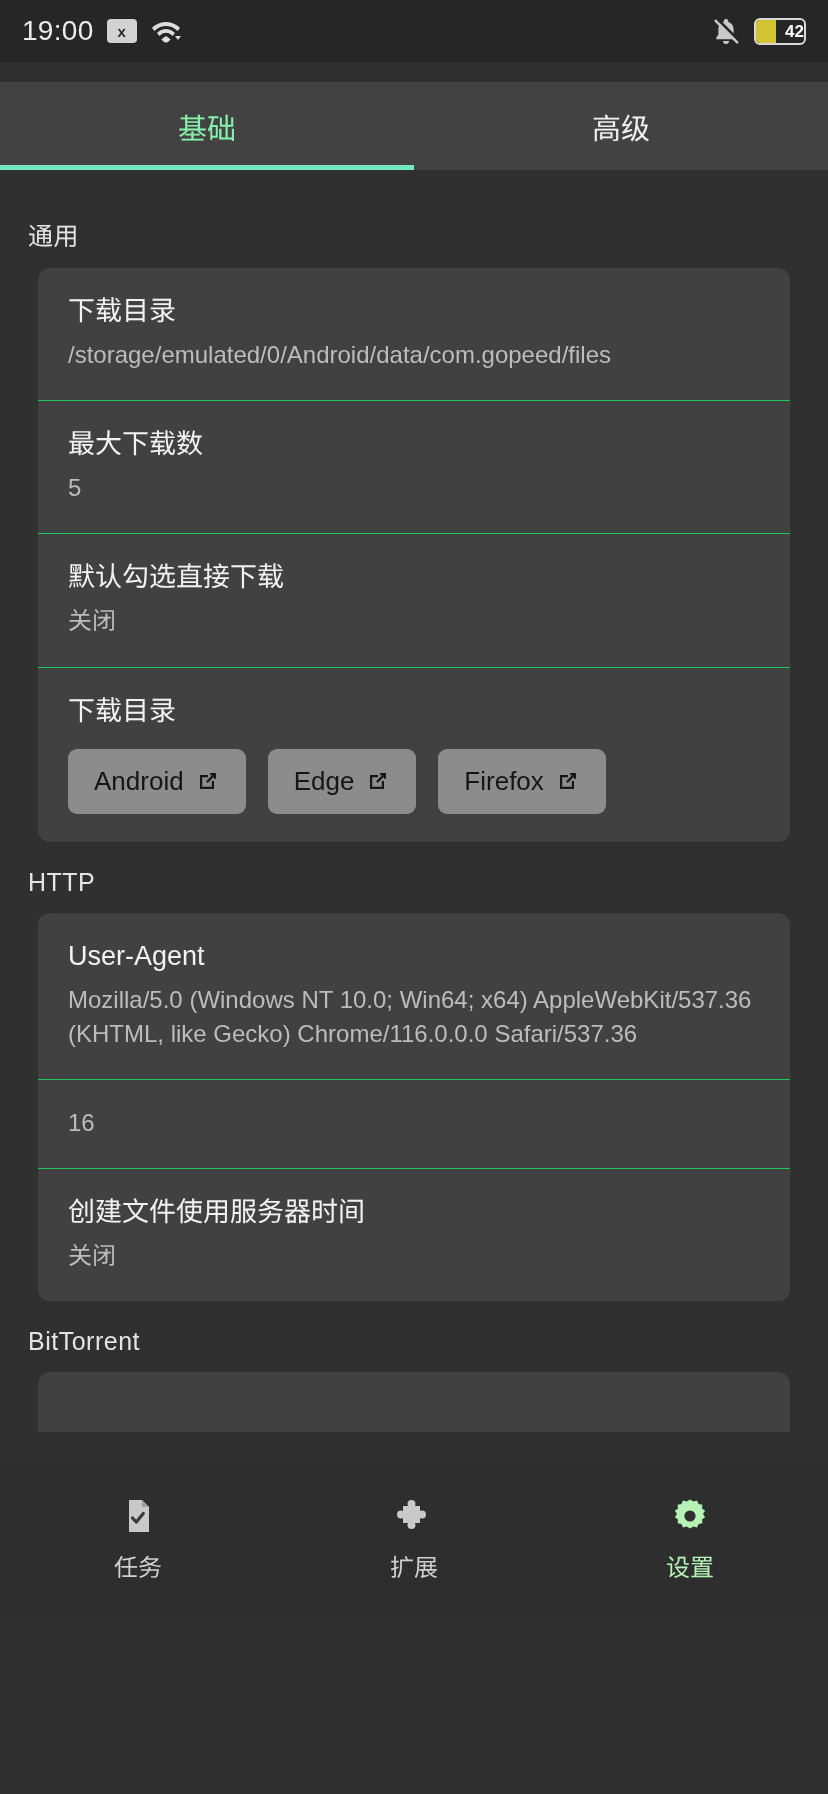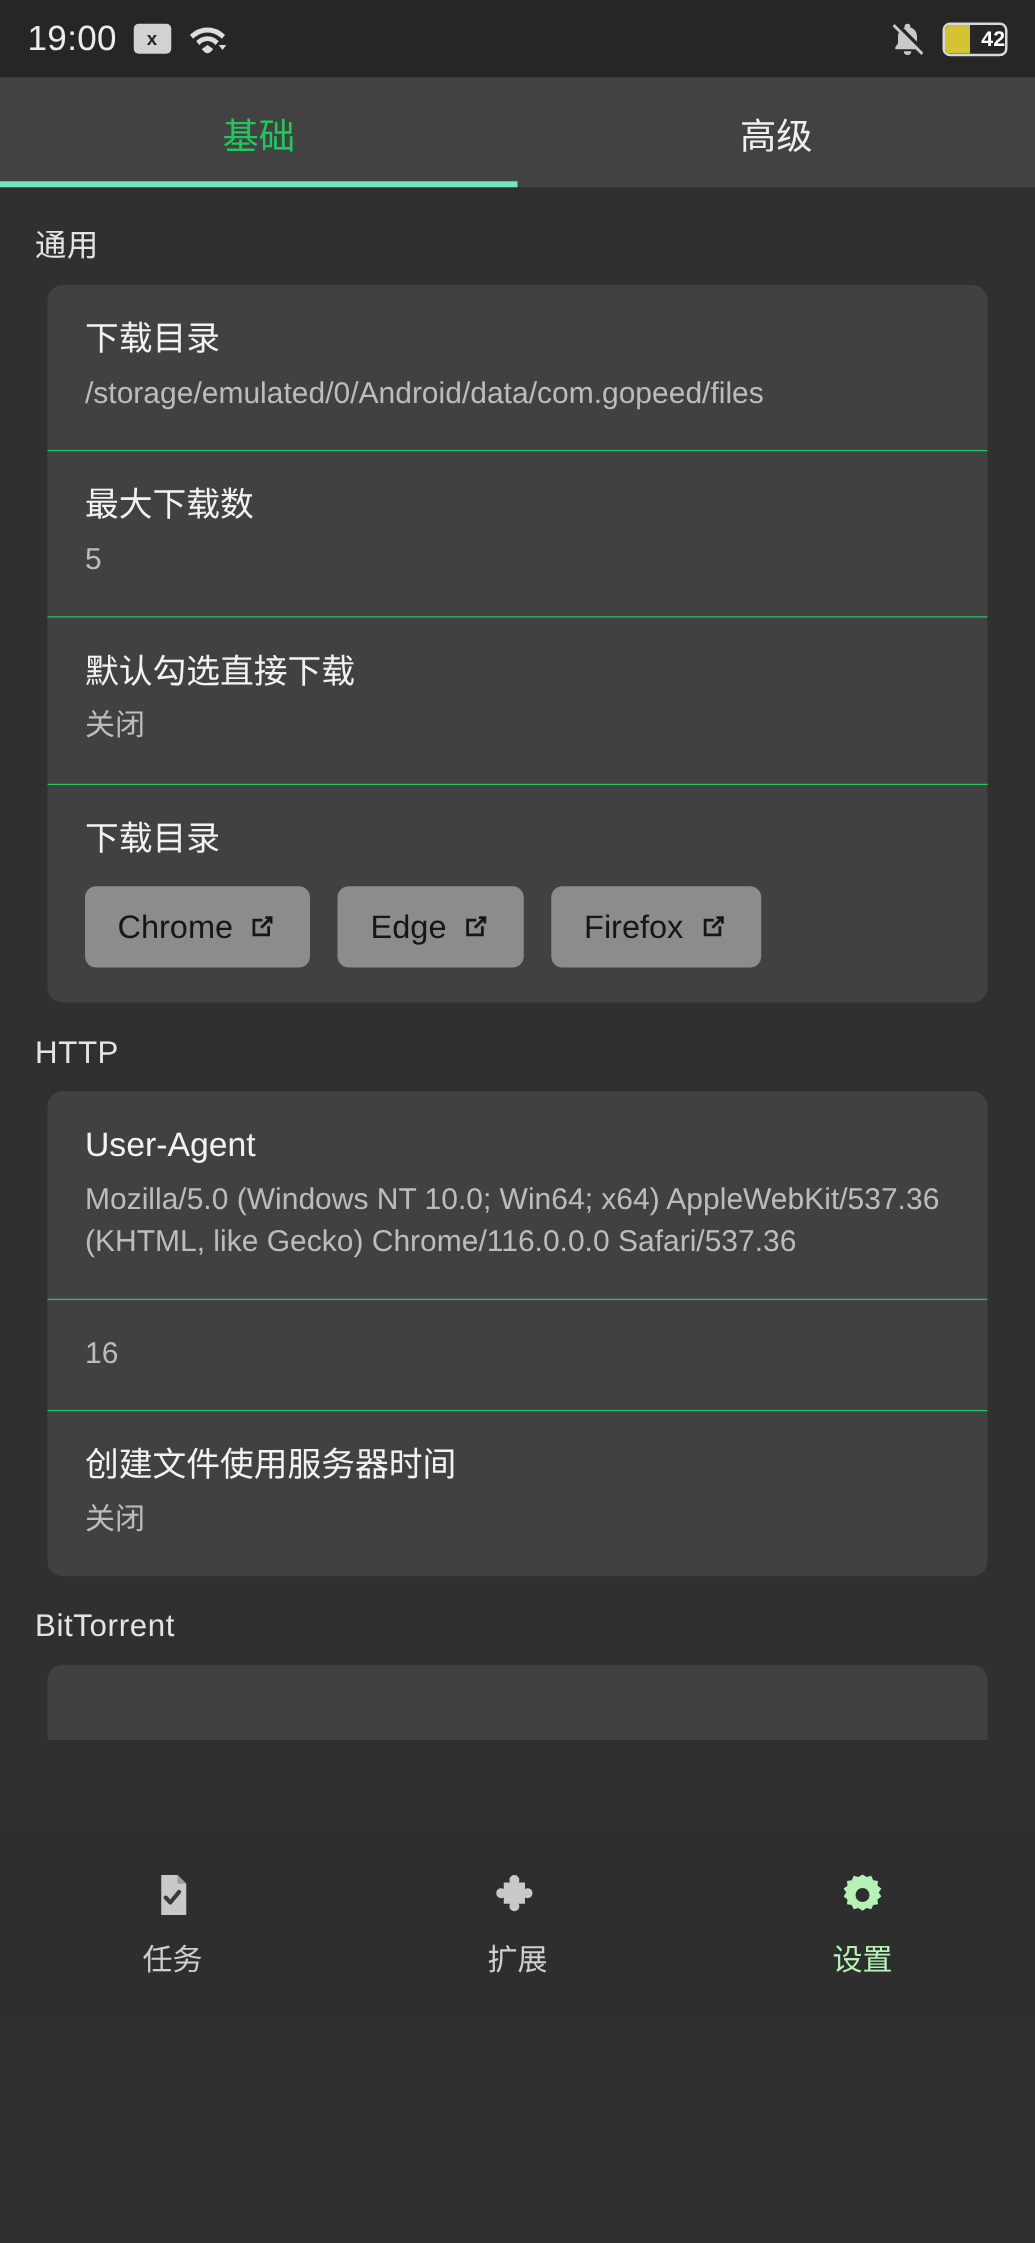--- a/index.html
+++ b/index.html
@@ -7,21 +7,21 @@
   html, body {
     width: 828px; height: 1794px;
     background: #303030;
     font-family: "Liberation Sans", "DejaVu Sans", sans-serif;
     overflow: hidden;
   }
   #phone {
     position: relative;
     width: 828px; height: 1615px;
     background: #303030;
-    display: flex; flex-direction: column;
+    display: flex; flex-direction: column; gap: 20px;
   }
 
   
   .statusbar {
     height: 62px; flex: 0 0 62px;
     background: #262626;
     display: flex; align-items: center;
     padding: 0 22px;
     color: #e8e8e8;
   }
@@ -61,21 +61,21 @@
   .tabbar {
     flex: 0 0 88px; height: 88px;
     background: #424242;
     display: flex; position: relative;
   }
   .tab {
     flex: 1; display: flex; align-items: center; justify-content: center;
     font-size: 29px; color: #efefef; cursor: pointer;
     position: relative;
   }
-  .tab.active { color: #22c55e; }
+  .tab.active { color: #86efac; }
   .tab-indicator {
     position: absolute; bottom: 0; left: 0;
     width: 50%; height: 5px; background: #74e8bd;
   }
 
   
   .content {
     flex: 1 1 auto;
     background: #303030;
     overflow: hidden;
@@ -199,21 +199,21 @@
       <div class="row">
         <div class="row-title">默认勾选直接下载</div>
         <div class="row-value">关闭</div>
       </div>
 
       <div class="row">
         <div class="row-title">下载目录</div>
         <div class="btn-row">
 
           <button class="ext-btn">
-            <span>Chrome</span>
+            <span>Android</span>
             <span class="ext-icon">
               <svg viewBox="0 0 24 24" width="24" height="24">
                 <path d="M4 6 h8 v2.2 H6.2 v9.6 h9.6 V12 H18 v8 H4 Z" fill="#161616"></path>
                 <path d="M14.2 4 H20 v5.8 h-2.2 V7.8 l-6.1 6.1 -1.6 -1.6 6.1 -6.1 h-2 Z" fill="#161616"></path>
               </svg>
             </span>
           </button>
 
           <button class="ext-btn">
             <span>Edge</span>

